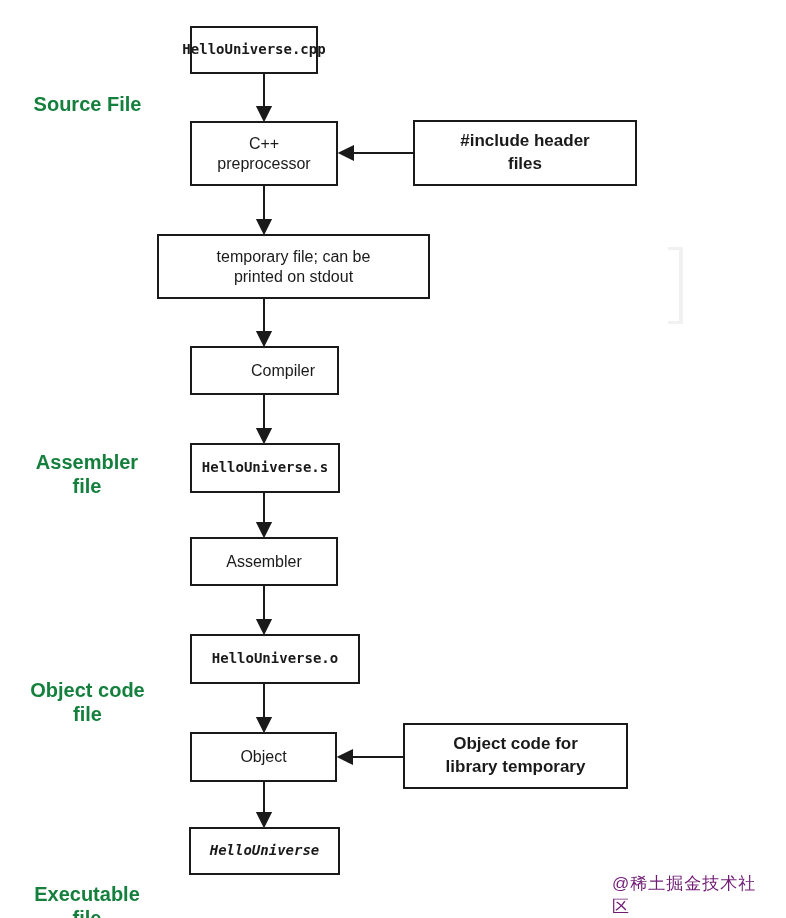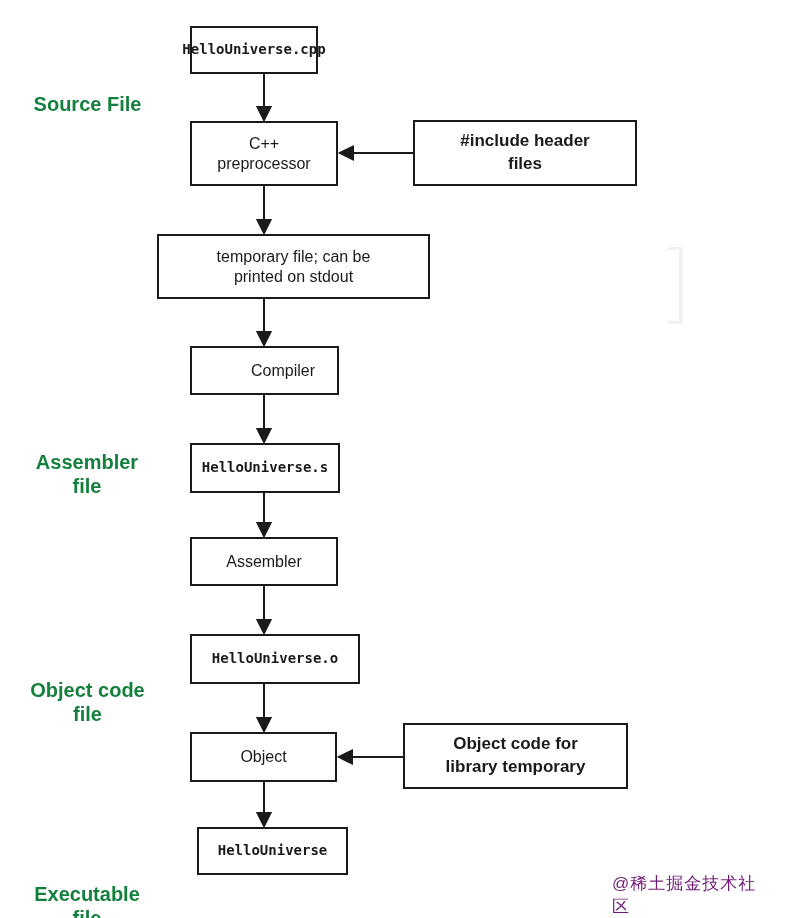--- a/index.html
+++ b/index.html
@@ -75,21 +75,21 @@
   #box-cpp        { left: 190px; top:  26px; width: 128px; height: 48px; }
   #box-preproc    { left: 190px; top: 121px; width: 148px; height: 65px; }
   #box-include    { left: 413px; top: 120px; width: 224px; height: 66px; }
   #box-temp       { left: 157px; top: 234px; width: 273px; height: 65px; }
   #box-compiler   { left: 190px; top: 346px; width: 149px; height: 49px; padding-left: 37px; }
   #box-sfile      { left: 190px; top: 443px; width: 150px; height: 50px; }
   #box-assembler  { left: 190px; top: 537px; width: 148px; height: 49px; }
   #box-ofile      { left: 190px; top: 634px; width: 170px; height: 50px; }
   #box-linker     { left: 190px; top: 732px; width: 147px; height: 50px; }
   #box-objlib     { left: 403px; top: 723px; width: 225px; height: 66px; }
-  #box-exe        { left: 197px; top: 827px; width: 151px; height: 48px; }
+  #box-exe        { left: 189px; top: 827px; width: 151px; height: 48px; font-style: italic; }
 
   
   #label-source     { left: 20px; top:  92px; width: 135px; }
   #label-assembler  { left: 22px; top: 450px; width: 130px; }
   #label-object     { left: 15px; top: 642px; width: 145px; margin-top: 36px; }
   #label-executable { left: 22px; top: 838px; width: 130px; margin-top: 44px; }
 </style>
 </head>
 <body>
 

